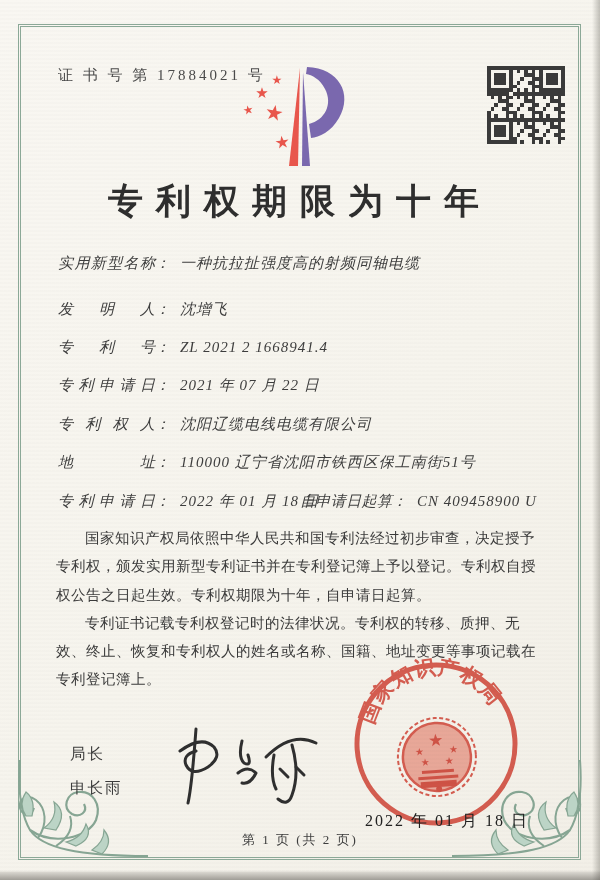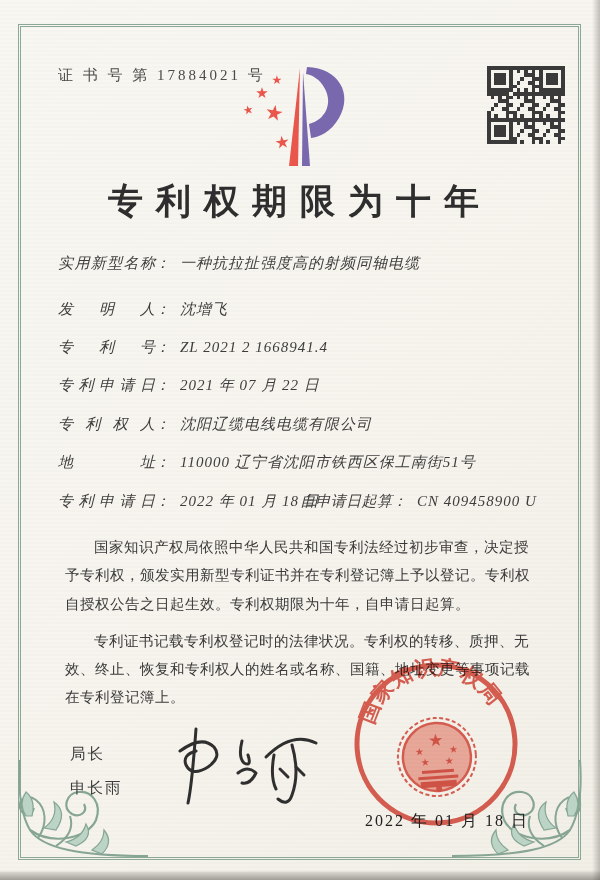--- a/index.html
+++ b/index.html
@@ -46,21 +46,21 @@
   .flabel{display:inline-block;width:97px;text-align:justify;text-align-last:justify;vertical-align:top;}
   .fcolon{display:inline-block;margin-right:10px;}
   .fvalue{letter-spacing:1px;}
   .pair2{position:absolute;left:242px;top:0;}
   .pair2 .flabel{width:92px;}
 
   .paragraphs{
     position:absolute;left:56px;top:524px;width:486px;z-index:3;
     font-size:14.5px;line-height:1.95;color:#3a3a3a;letter-spacing:.5px;
   }
-  .paragraphs p{margin:9px;text-indent:2em;}
+  .paragraphs p{margin:0;text-indent:2em;}
 
   .signer{position:absolute;left:70px;top:744px;z-index:3;font-size:15.5px;color:#3c3c3c;
     font-family:"Liberation Sans","DejaVu Sans",sans-serif;}
   .signer div{margin-bottom:13px;letter-spacing:2px;}
   .signature{position:absolute;left:150px;top:715px;width:180px;height:100px;z-index:3;}
 
   .seal{position:absolute;left:350px;top:658px;width:172px;height:172px;z-index:4;
     mix-blend-mode:multiply;opacity:.92;transform:rotate(-4deg);}
   .seal-date{position:absolute;left:365px;top:811px;z-index:5;font-size:16px;color:#222;
     letter-spacing:2px;white-space:nowrap;}
@@ -624,16 +624,17 @@
         <rect x="70" y="112" width="32" height="3"></rect>
         <rect x="66" y="118" width="40" height="3"></rect>
         <rect x="68" y="123" width="36" height="6"></rect>
         <circle cx="86" cy="131" r="3"></circle>
       </g>
     </g>
   </svg>
 
   <div class="seal-date">2022 年 01 月 18 日</div>
 
+  <div class="footer">第 1 页 (共 2 页)</div>
 </div>
 
 <div class="scan-edge-right"></div>
 <div class="scan-edge-bottom"></div>
 
 </body></html>

